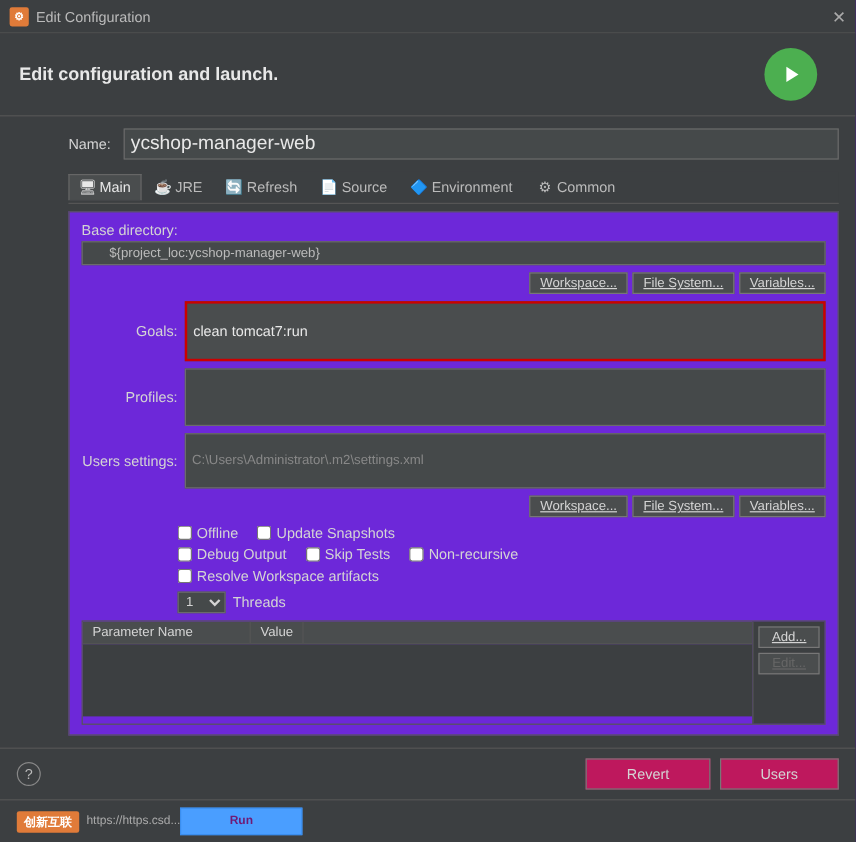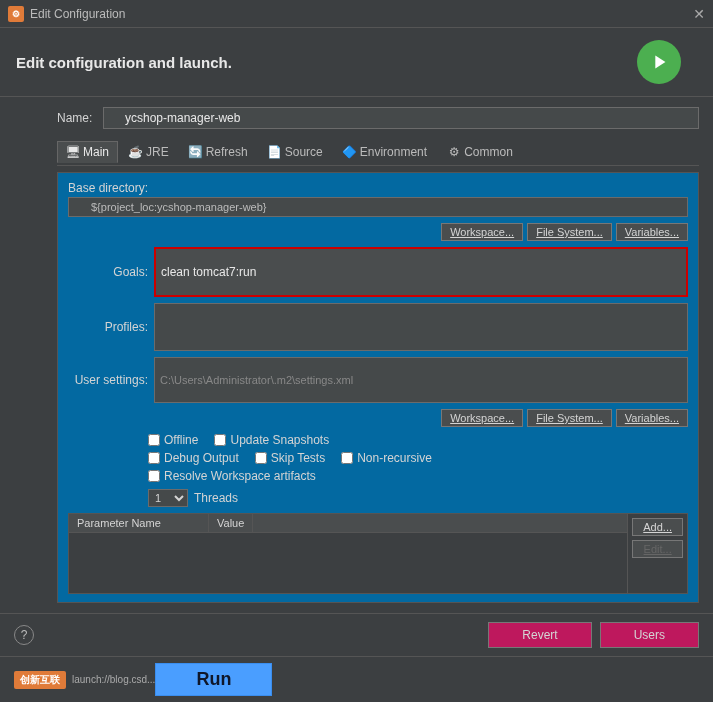--- a/index.html
+++ b/index.html
@@ -104,22 +104,22 @@
     .name-label {
       color: #d4d4d4;
       font-size: 12px;
       min-width: 40px;
     }
     .name-input {
       flex: 1;
       background: #45494a;
       border: 1px solid #6b6b6b;
       color: #e8e8e8;
-      padding: 3px 21px;
-      font-size: 12px;
+      padding: 3px 5px;
+      font-size: 16px;
       outline: none;
     }
 
     
     .tabs {
       display: flex;
       align-items: center;
       background: #3c3f41;
       border-bottom: 1px solid #555;
       gap: 2px;
@@ -145,21 +145,21 @@
       width: 14px;
       height: 14px;
       display: inline-flex;
       align-items: center;
       justify-content: center;
     }
 
     
     .panel {
       flex: 1;
-      background: #0369a1;
+      background: #6d28d9;
       border: 1px solid #555;
       padding: 8px 10px;
       display: flex;
       flex-direction: column;
       gap: 6px;
       overflow: hidden;
     }
 
     .section-label {
       font-size: 12px;
@@ -360,23 +360,23 @@
     .run-bar {
       display: flex;
       align-items: center;
       background: #3c3f41;
       border-top: 1px solid #555;
       padding: 6px 14px;
     }
     .run-btn {
       background: #4a9eff;
       border: 1px solid #3a8eef;
-      color: #0f172a;
+      color: #701a75;
       padding: 5px 40px;
-      font-size: 18px;
+      font-size: 10px;
       cursor: pointer;
       font-weight: bold;
     }
 
     .watermark {
       display: flex;
       align-items: center;
       gap: 6px;
     }
     .watermark-box {
@@ -463,21 +463,21 @@
         <span class="form-label">Goals:</span>
         <input class="form-input goals-active" type="text" value="clean tomcat7:run" style="">
       </div>
 
       <div class="form-row">
         <span class="form-label">Profiles:</span>
         <input class="form-input" type="text" value="" style="">
       </div>
 
       <div class="form-row">
-        <span class="form-label">User settings:</span>
+        <span class="form-label">Users settings:</span>
         <input class="form-input user-settings" type="text" value="C:\Users\Administrator\.m2\settings.xml" style="">
       </div>
 
       <div class="btn-row">
         <button class="small-btn">Workspace...</button>
         <button class="small-btn">File System...</button>
         <button class="small-btn">Variables...</button>
       </div>
 
       <div class="checkboxes">
@@ -545,18 +545,18 @@
     </div>
     <div class="bottom-right">
       <button class="action-btn">Revert</button>
       <button class="action-btn">Users</button>
     </div>
   </div>
 
   <div class="run-bar">
     <div class="watermark">
       <div class="watermark-box">创新互联</div>
-      <span class="watermark-text">launch://blog.csd...</span>
+      <span class="watermark-text">https://https.csd...</span>
     </div>
     <button class="run-btn">Run</button>
   </div>
 
 </div>
 
 </body></html>

